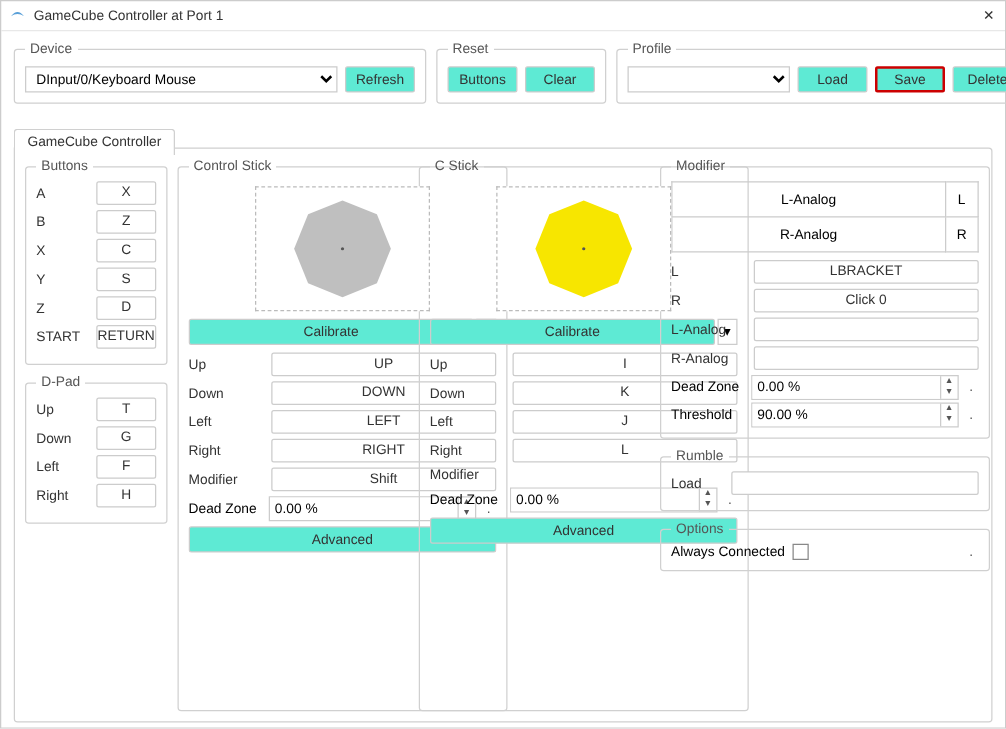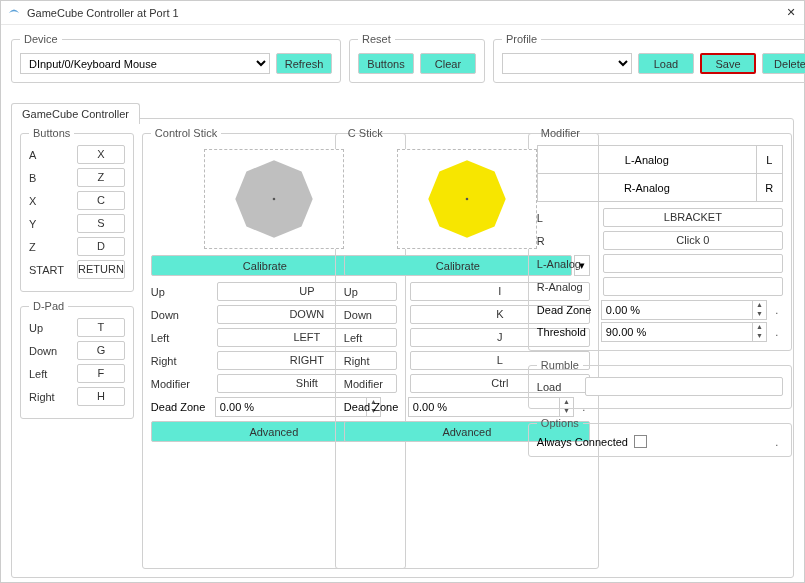--- a/index.html
+++ b/index.html
@@ -229,21 +229,20 @@
           <div class="map-row">
               <span class="lbl w">Left</span>
               <div class="bind">J</div>
             </div>
           <div class="map-row">
               <span class="lbl w">Right</span>
               <div class="bind">L</div>
             </div>
           <div class="map-row">
               <span class="lbl w">Modifier</span>
-              <div class="bind">Ctrl</div>
             </div>
           <div class="spin-row">
             <span class="lbl">Dead Zone</span>
             <div class="spin">
                 <input value="0.00 %" style="">
                 <div class="arrows">
                   <div>▲</div>
                   <div>▼</div>
                 </div>
               </div>

